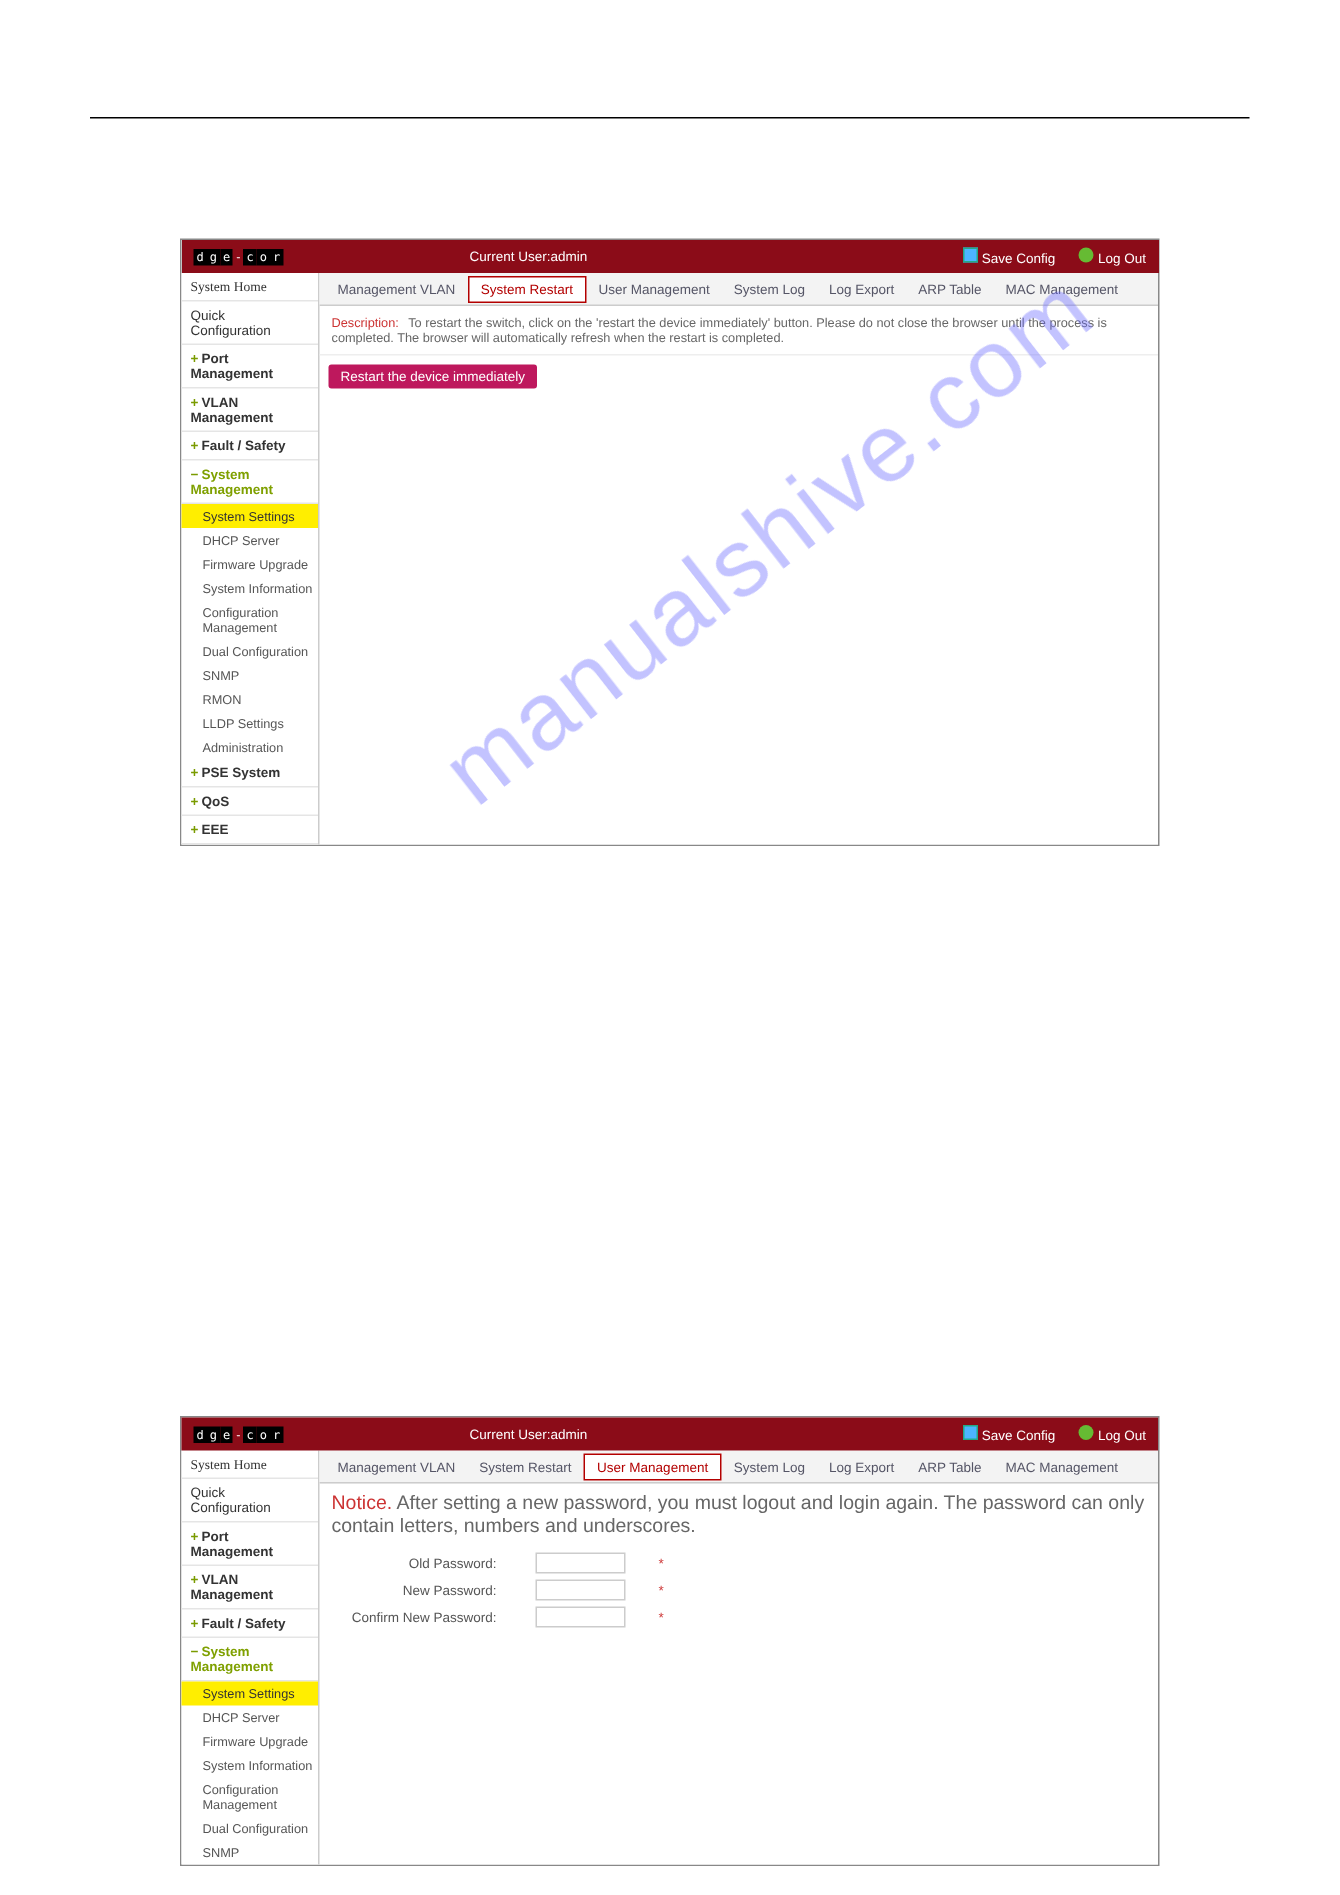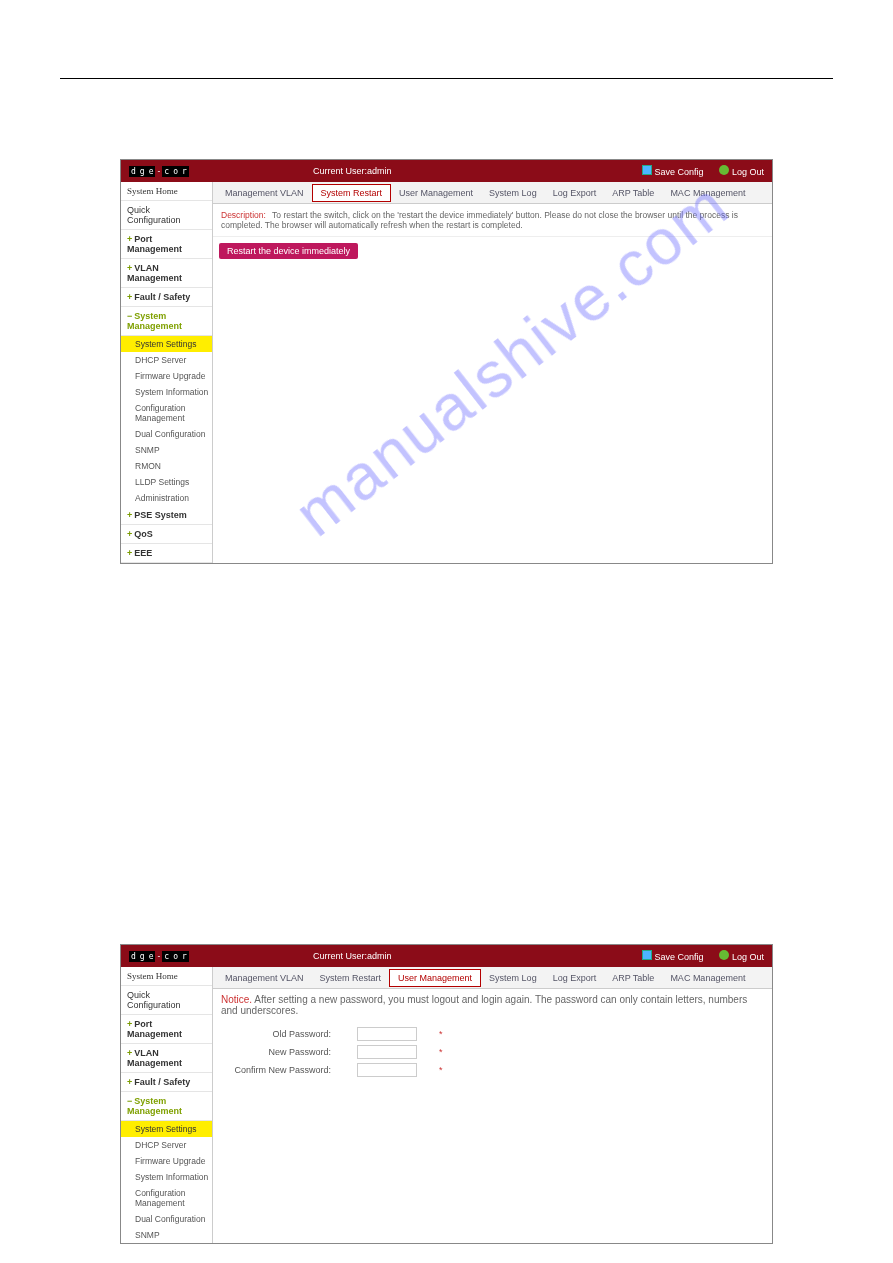--- a/index.html
+++ b/index.html
@@ -28,21 +28,21 @@
 .content { flex: 1; }
 .tabs { display: flex; border-bottom: 1px solid #ccc; background: #f3f3f3; min-height: 22px; align-items: center; padding-left: 4px; }
 .tab { padding: 3px 8px; font-size: 9px; color: #556; cursor: pointer; }
 .tab.active { border: 1px solid #b30000; color: #b30000; background: #fff; }
 .desc-row { padding: 6px 8px; font-size: 8.5px; border-bottom: 1px solid #eee; }
 .desc-row .label { color: #c33; margin-right: 4px; }
 .desc-row .text { color: #666; }
 .red-btn { background: #be185d; color: #fff; border: none; padding: 3px 8px; font-size: 9px; cursor: pointer; border-radius: 2px; }
 .btn-area { padding: 6px; }
 .notice-bar { border-left: 3px solid #6a0; background: #f7f7f5; padding: 4px 6px; font-size: 9px; color: #555; }
-.notice-row { padding: 5px 8px; font-size: 10px; color: #666; }
+.notice-row { padding: 5px 8px; font-size: 13px; color: #666; }
 .form-area { padding: 6px 8px; }
 .form-row { display: flex; align-items: center; margin-bottom: 4px; font-size: 9px; gap: 20px; }
 .form-row label { width: 110px; text-align: right; color: #555; margin-right: 6px; }
 .form-row input { width: 60px; border: 1px solid #ccc; padding: 1px 2px; font-size: 9px; }
 .form-row .ast { color: #c33; margin-left: 2px; }
 .btn-row { padding: 4px 0 0 116px; display: flex; gap: 6px; }
 .watermark { position: fixed; top: 300px; left: 240px; font-size: 64px; color: #6a6aff; transform: rotate(-38deg); opacity: 0.4; font-weight: 300; pointer-events: none; letter-spacing: 2px; width: 600px; }
 </style>
 </head>
 <body>

